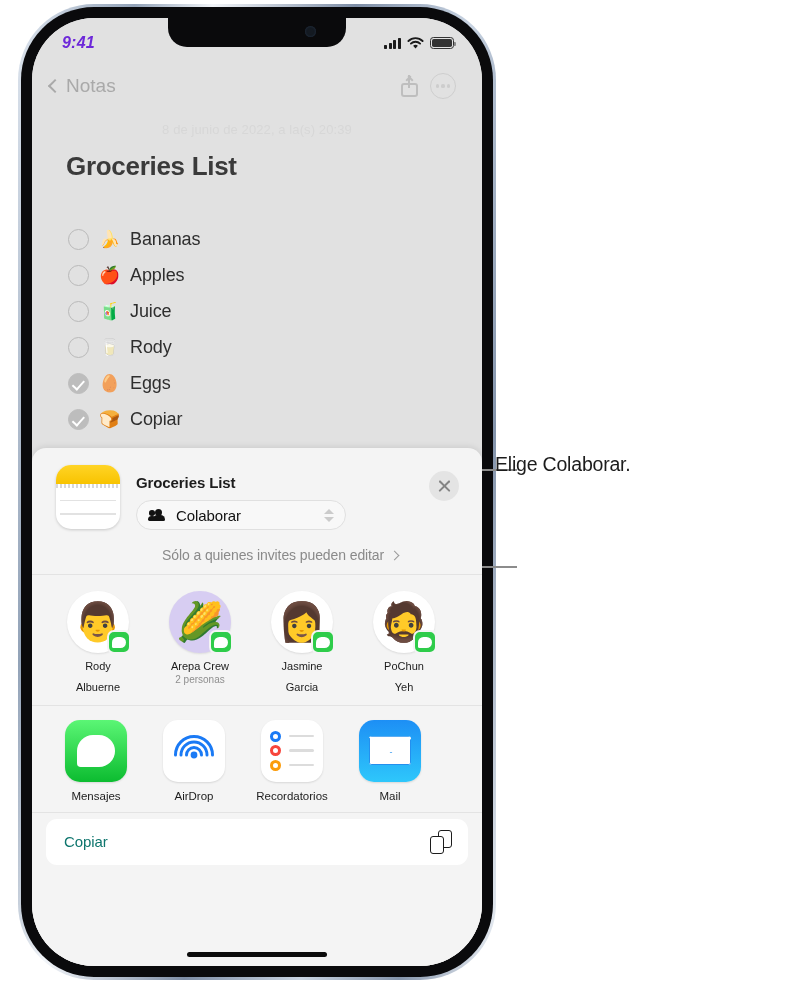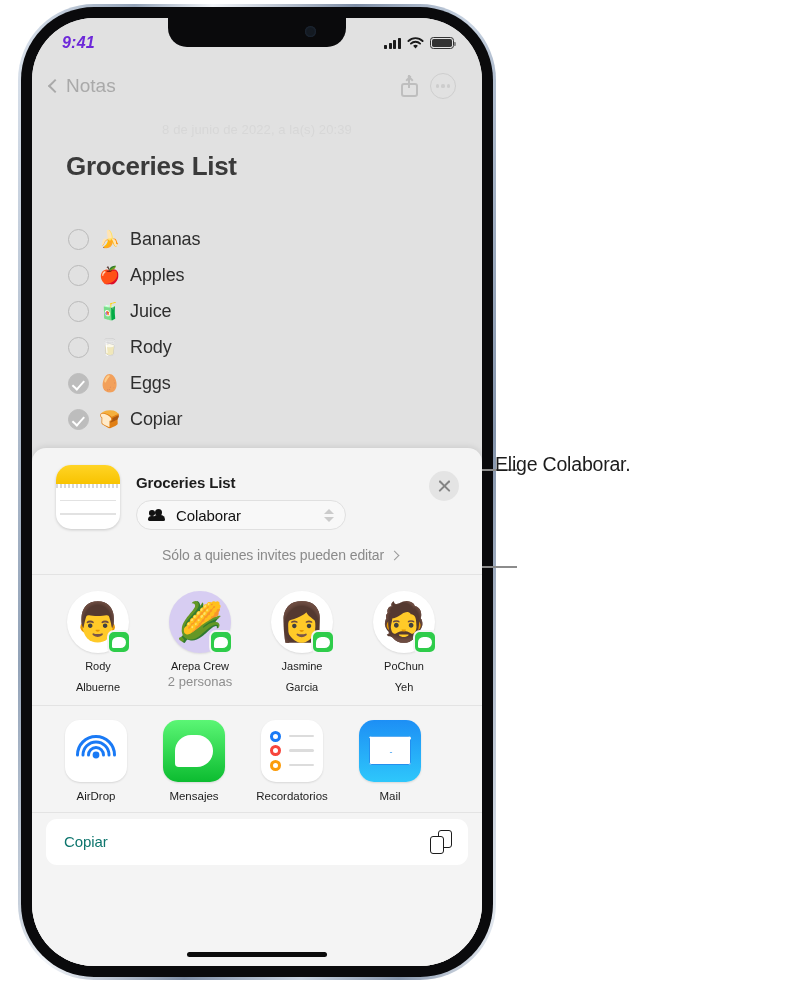--- a/index.html
+++ b/index.html
@@ -174,21 +174,21 @@
   .badge {
     position:absolute; right:-2px; bottom:-1px; width:24px; height:24px;
     border-radius:7px; background:#2ecc4a; border:2px solid #f4f4f4;
     display:flex; align-items:center; justify-content:center;
   }
   .badge s {
     display:block; width:14px; height:11px; background:#fff;
     border-radius:7px 7px 7px 2px; position:relative;
   }
   .c-name { margin-top:7px; font-size:11px; color:#1c1c1c; text-align:center; line-height:1.25; }
-  .c-sub { font-size:13px; color:#8e8e8e; text-align:center; line-height:1.25; }
+  .c-sub { font-size:10px; color:#8e8e8e; text-align:center; line-height:1.25; }
 
   .row-apps { display:flex; padding: 14px 16px 10px 22px; gap:14px; }
   .app { width:84px; display:flex; flex-direction:column; align-items:center; }
   .app-ico { width:62px; height:62px; border-radius:15px; overflow:hidden; position:relative; box-shadow:0 1px 2px rgba(0,0,0,.12); }
   .app-name { margin-top:8px; font-size:11.5px; color:#1c1c1c; text-align:center; }
   
   .ad { background:#fff; display:flex; align-items:center; justify-content:center; }
   .ad svg { width:44px; height:44px; }
   
   .msg { background: linear-gradient(#5bf675,#0cbc30); display:flex; align-items:center; justify-content:center; }
@@ -404,37 +404,37 @@
             </div>
             <div class="c-name">PoChun</div>
             <div class="c-name">Yeh</div>
           </div>
         </div>
 
         <div class="divider"></div>
 
         <div class="row-apps">
           <div class="app">
+            <div class="app-ico msg">
+                  <s></s>
+                </div>
+            <div class="app-name">Mensajes</div>
+          </div>
+          <div class="app">
             <div class="app-ico ad">
               <svg viewBox="0 0 44 44">
                 <circle cx="22" cy="26" r="3.4" fill="#1a7af5"></circle>
                 <path d="M14.5 26a7.5 7.5 0 0 1 15 0" stroke="#1a7af5" stroke-width="3" fill="none" stroke-linecap="round"></path>
                 <path d="M9 26a13 13 0 0 1 26 0" stroke="#1a7af5" stroke-width="3" fill="none" stroke-linecap="round"></path>
                 <path d="M3.5 26a18.5 18.5 0 0 1 37 0" stroke="#1a7af5" stroke-width="3" fill="none" stroke-linecap="round"></path>
               </svg>
             </div>
             <div class="app-name">AirDrop</div>
           </div>
           <div class="app">
-            <div class="app-ico msg">
-                  <s></s>
-                </div>
-            <div class="app-name">Mensajes</div>
-          </div>
-          <div class="app">
             <div class="app-ico rem">
               <div class="rem-line">
                     <span class="rem-dot"></span>
                     <span class="rem-bar"></span>
                   </div>
               <div class="rem-line">
                     <span class="rem-dot red"></span>
                     <span class="rem-bar"></span>
                   </div>
               <div class="rem-line">

